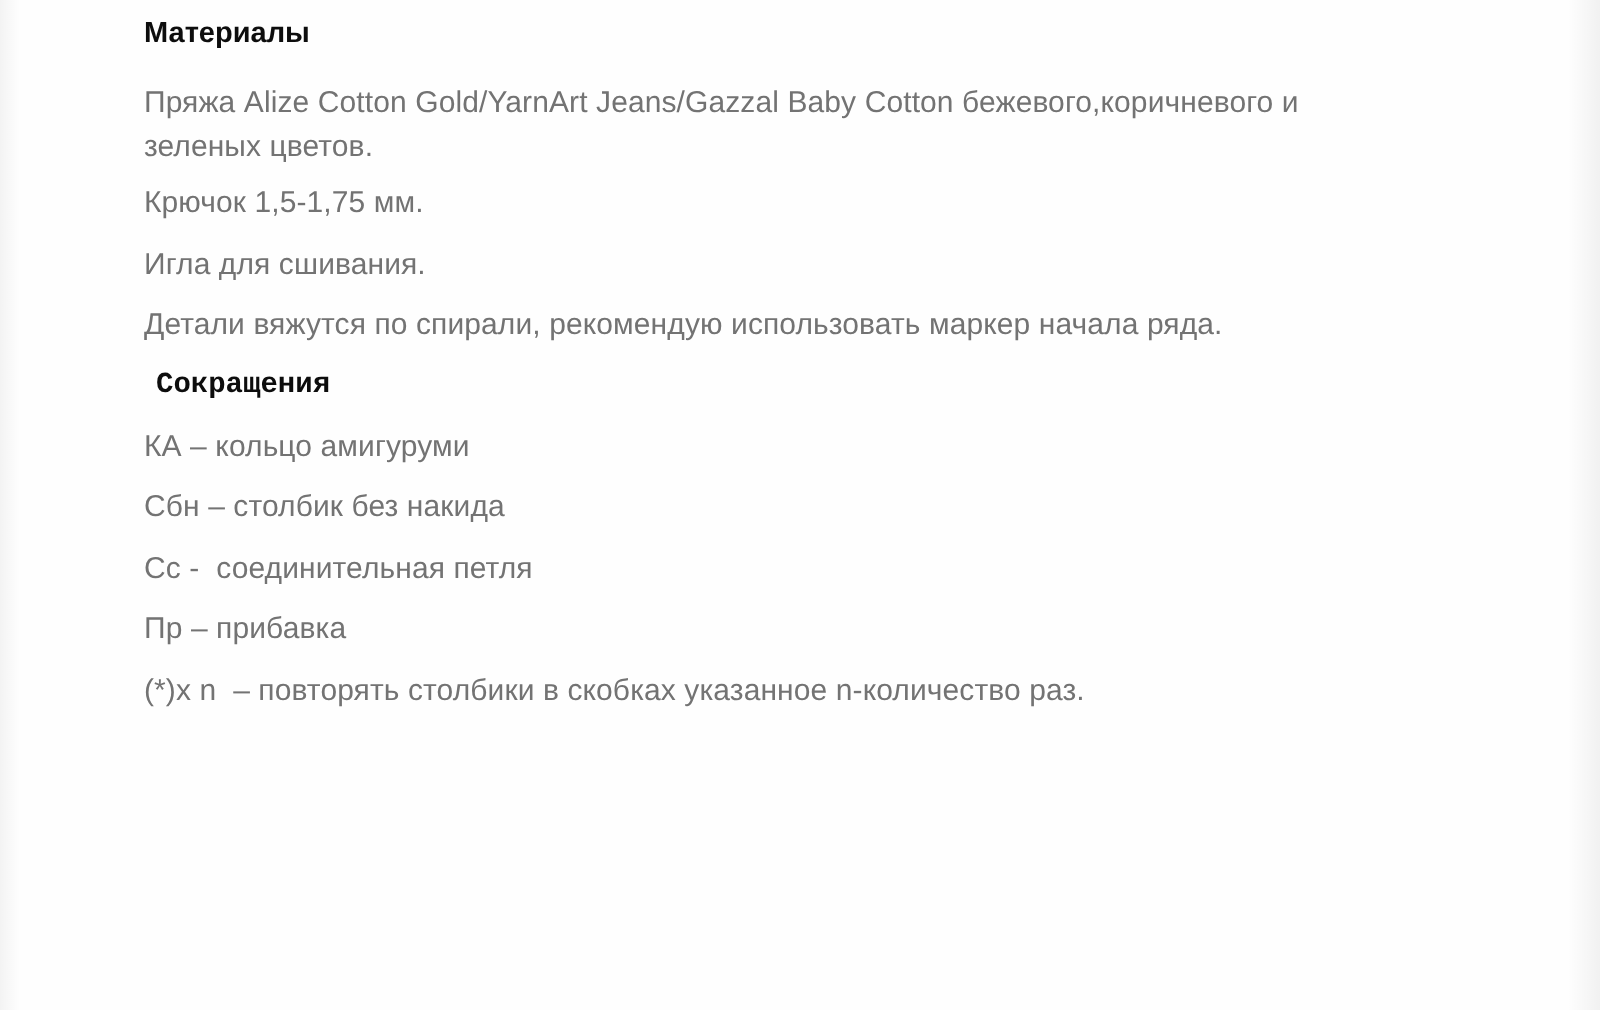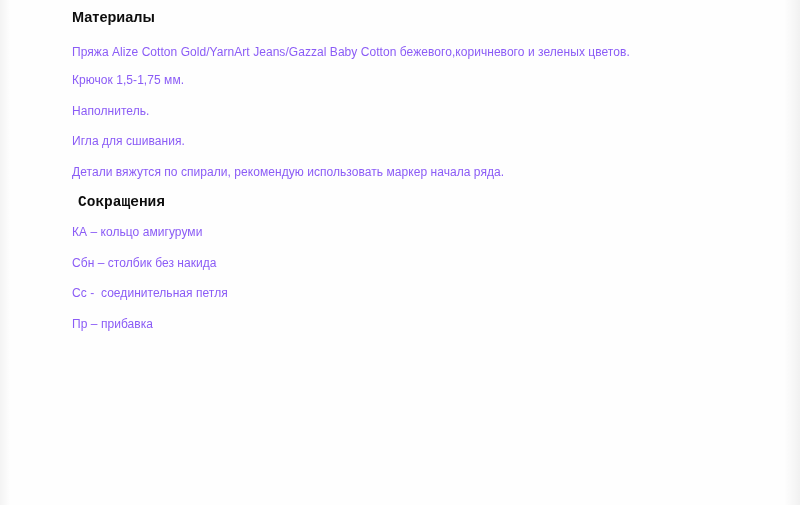--- a/index.html
+++ b/index.html
@@ -33,26 +33,26 @@
   }
   .page::after {
     content: "";
     position: absolute;
     right: 0; top: 0;
     width: 16px; height: 100%;
     background: linear-gradient(to left, rgba(0,0,0,0.05), rgba(0,0,0,0));
     pointer-events: none;
   }
   .line {
-    font-size: 12px;
+    font-size: 15px;
     line-height: 14px;
     margin: 0 0 16.5px 0;
     white-space: pre-wrap;
     letter-spacing: 0.05px;
-    color: #8b5cf6;
+    color: #737373;
   }
   .heading {
     font-weight: bold;
     font-size: 14.5px;
     margin: 0 0 16.5px 0;
     line-height: 14px;
     color: #0d0d0d;
   }
   .heading.indented {
     padding-left: 6px;
@@ -70,24 +70,24 @@
   }
 </style>
 </head>
 <body>
 
 <div class="page">
 
   <div class="heading first-heading">Материалы</div>
   <div class="line wrap">Пряжа Alize Cotton Gold/YarnArt Jeans/Gazzal Baby Cotton бежевого,коричневого и зеленых цветов.</div>
   <div class="line">Крючок 1,5-1,75 мм.</div>
-  <div class="line">Наполнитель.</div>
   <div class="line">Игла для сшивания.</div>
   <div class="line tight">Детали вяжутся по спирали, рекомендую использовать маркер начала ряда.</div>
 
   <div class="heading indented">Сокращения</div>
   <div class="line">КА – кольцо амигуруми</div>
   <div class="line">Сбн – столбик без накида</div>
   <div class="line">Сс -  соединительная петля</div>
   <div class="line">Пр – прибавка</div>
+  <div class="line tight">(*)х n  – повторять столбики в скобках указанное n-количество раз.</div>
 
 
 </div>
 
 </body></html>

